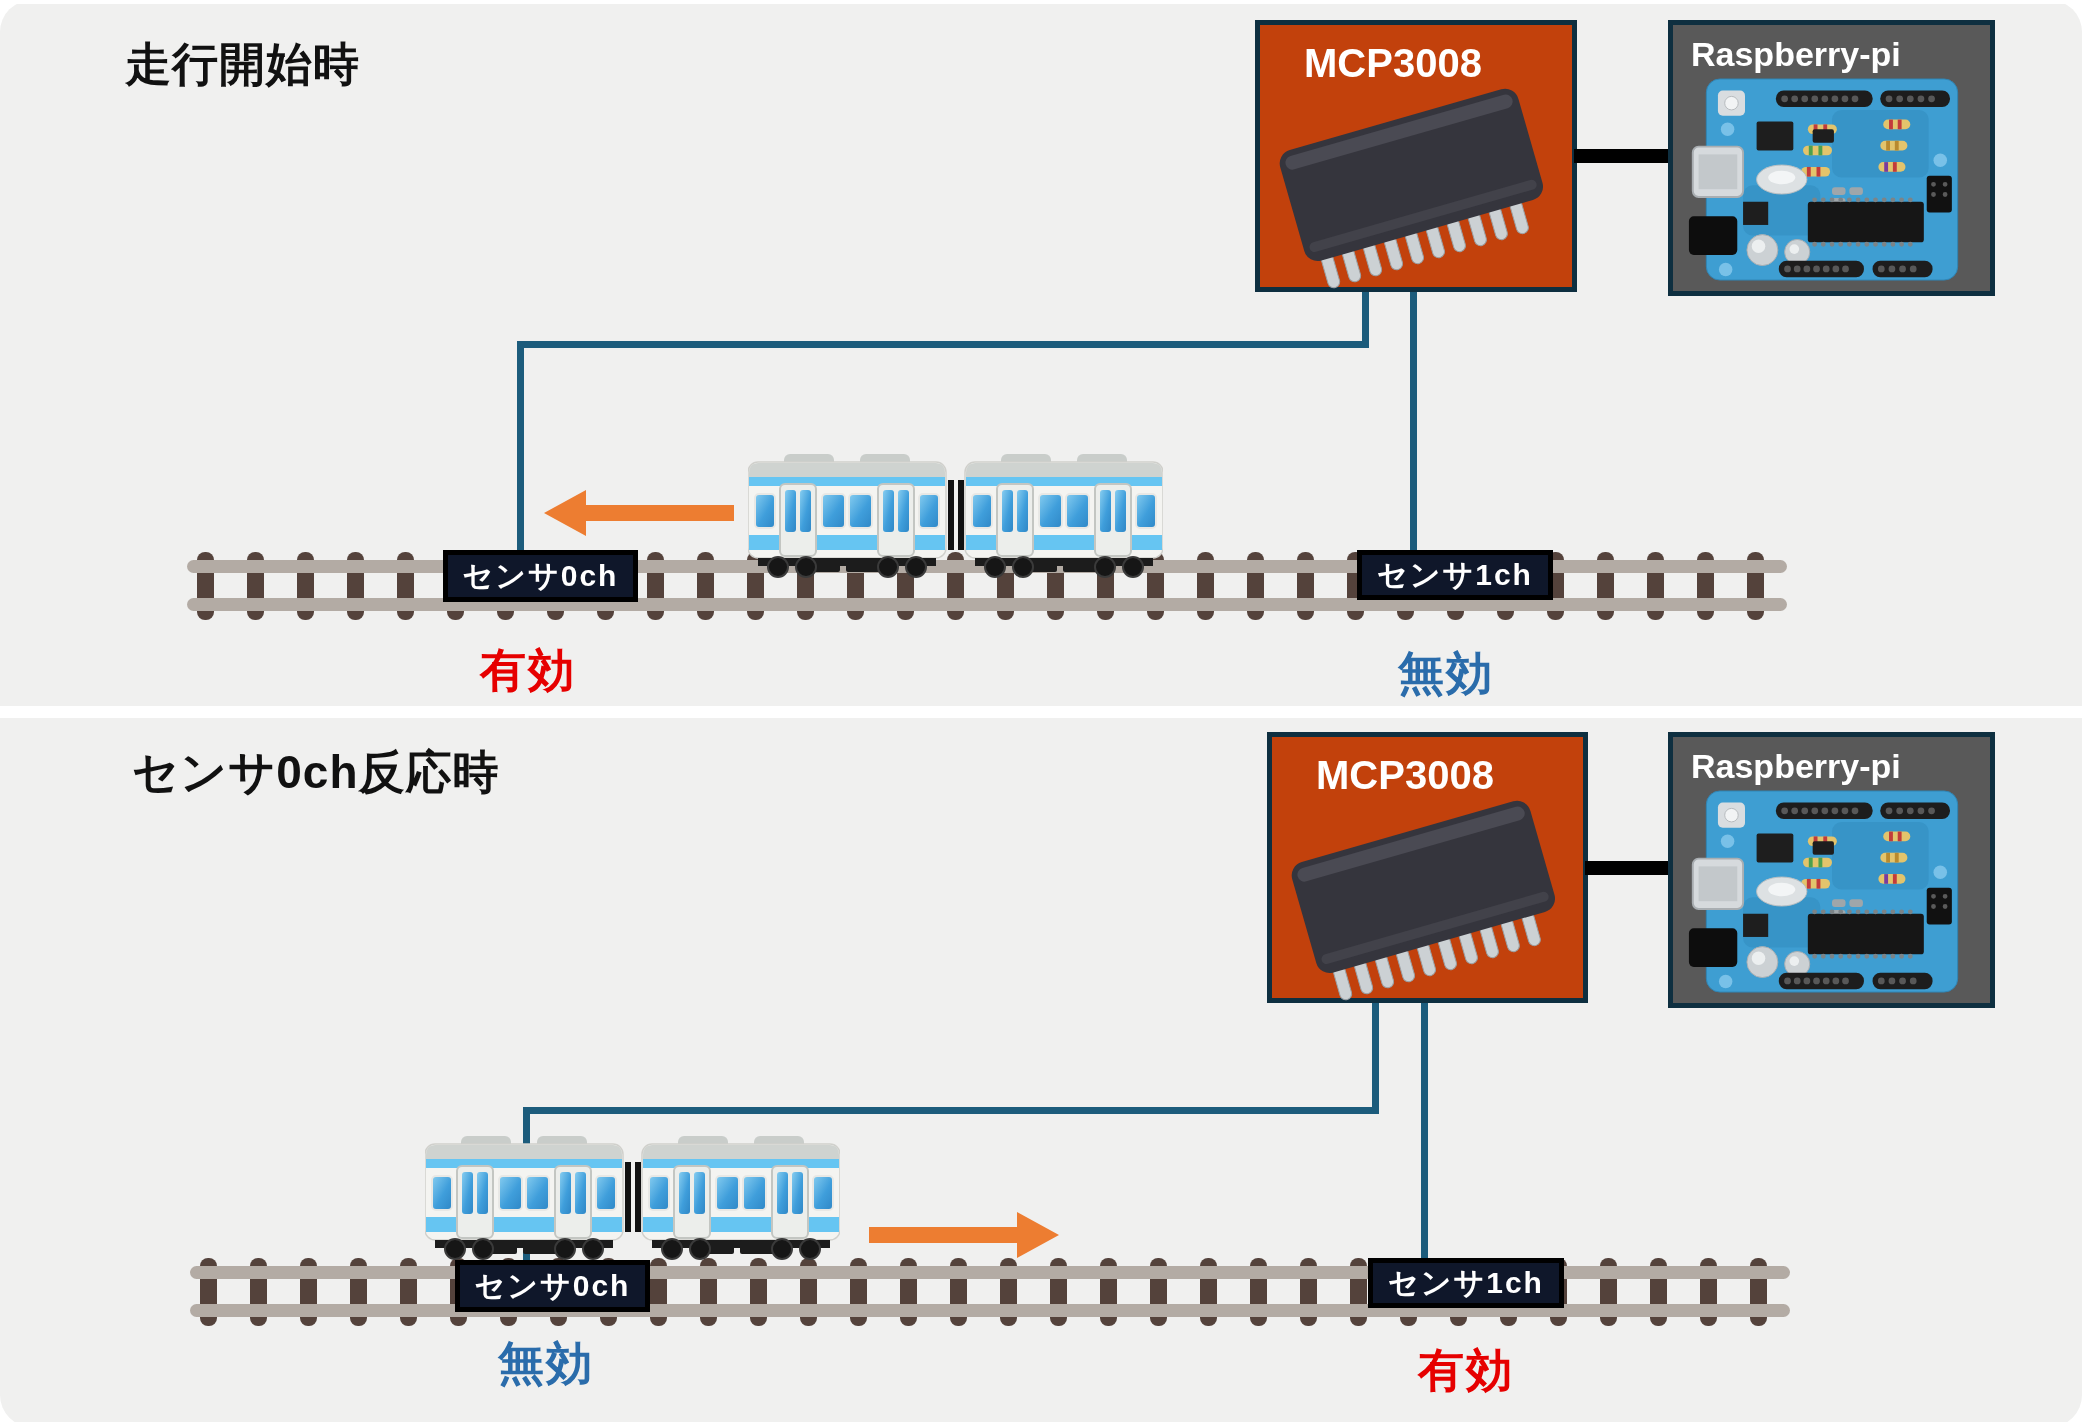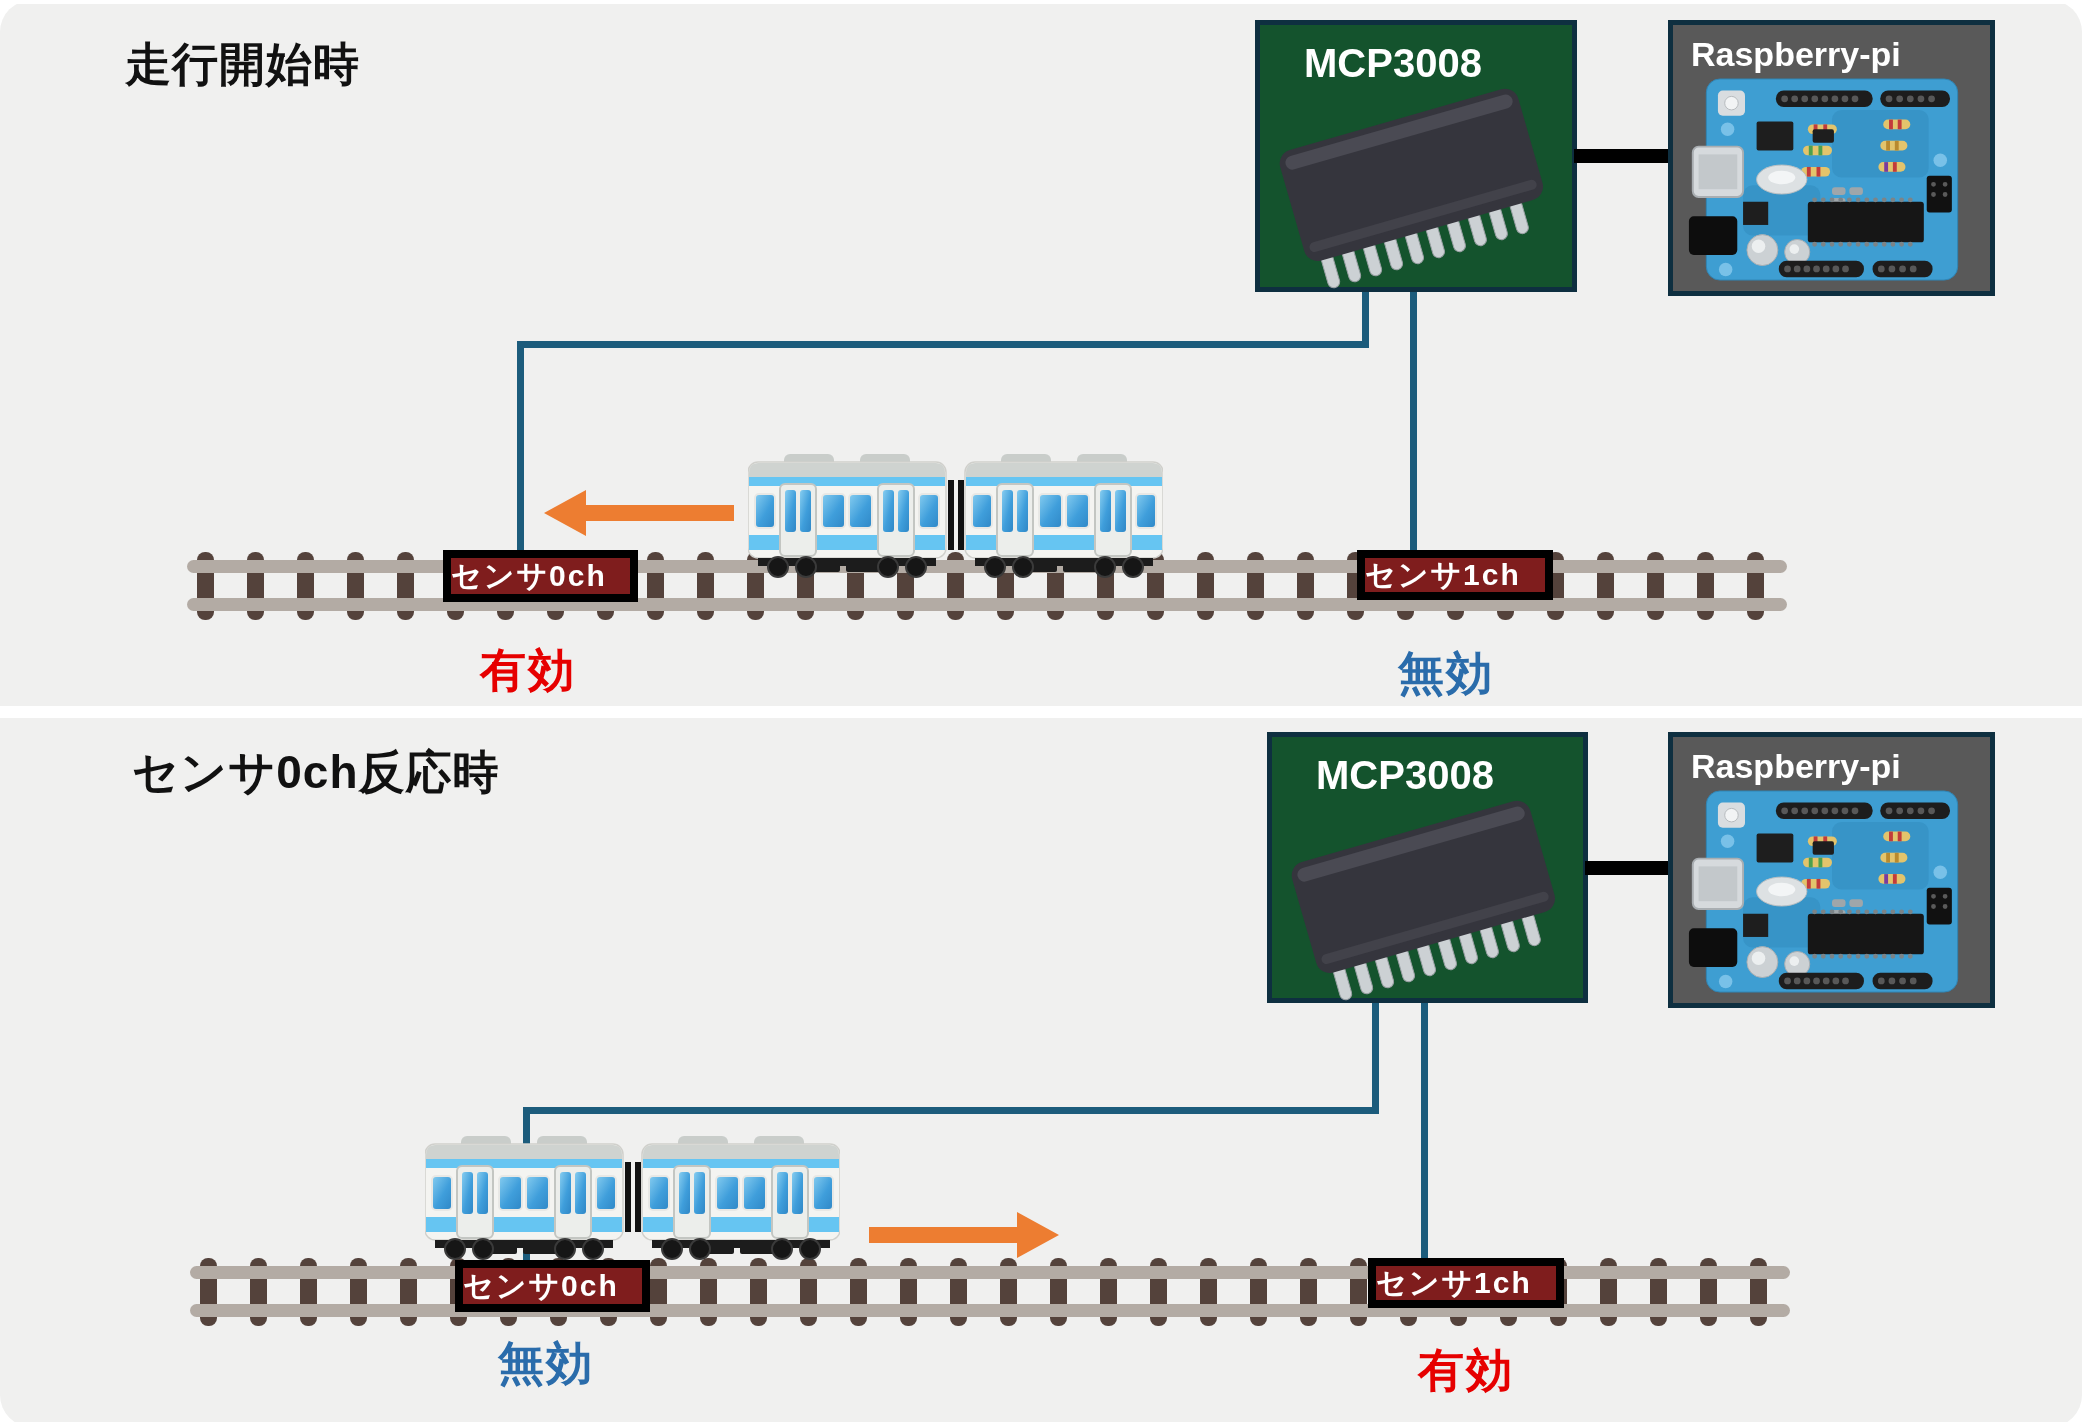--- a/index.html
+++ b/index.html
@@ -6,34 +6,34 @@
   .canvas{
     position:relative;width:2082px;height:1427px;overflow:hidden;
     font-family:"Liberation Sans", sans-serif;background:#ffffff;border-radius:32px;
   }
   .panel-bg{position:absolute;left:0;width:2082px;background:#f0f0ef;}
   .title{
     position:absolute;font-size:46px;font-weight:bold;color:#111;
     letter-spacing:1px;white-space:nowrap;
   }
   .devbox{position:absolute;box-sizing:border-box;border:5px solid #0e2f40;}
-  .mcp{background:#14532d;}
+  .mcp{background:#c2410c;}
   .pi{background:#595959;}
   .devlabel{
     position:absolute;color:#ffffff;font-weight:bold;white-space:nowrap;
   }
   .mcp .devlabel{left:44px;top:16px;font-size:40px;}
   .pi .devlabel{left:18px;top:10px;font-size:34px;}
   .connector{position:absolute;background:#000000;}
   .wire{position:absolute;background:#1c5c7c;}
   .track{position:absolute;}
   .sensor{
-    position:absolute;box-sizing:border-box;background:#7f1d1d;
-    border:8px solid #000000;color:#ffffff;font-weight:bold;font-size:30px;
-    display:flex;align-items:center;justify-content:flex-start;white-space:nowrap;
+    position:absolute;box-sizing:border-box;background:#0f172a;
+    border:5px solid #000000;color:#ffffff;font-weight:bold;font-size:30px;
+    display:flex;align-items:center;justify-content:center;white-space:nowrap;
     letter-spacing:2px;
   }
   .status{
     position:absolute;font-size:46px;font-weight:bold;white-space:nowrap;
     letter-spacing:2px;
   }
   .train{position:absolute;}
   .arrow{position:absolute;fill:#ed7d31;}
   .defs-holder{position:absolute;width:0;height:0;overflow:hidden;}
 </style>

